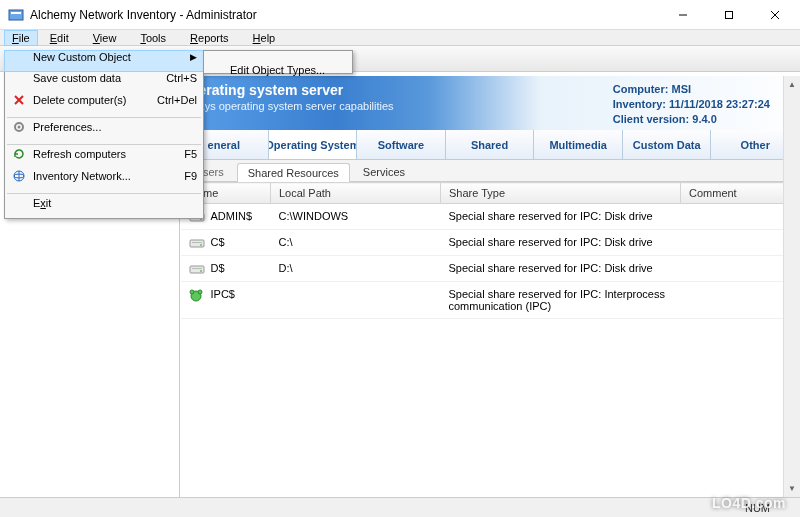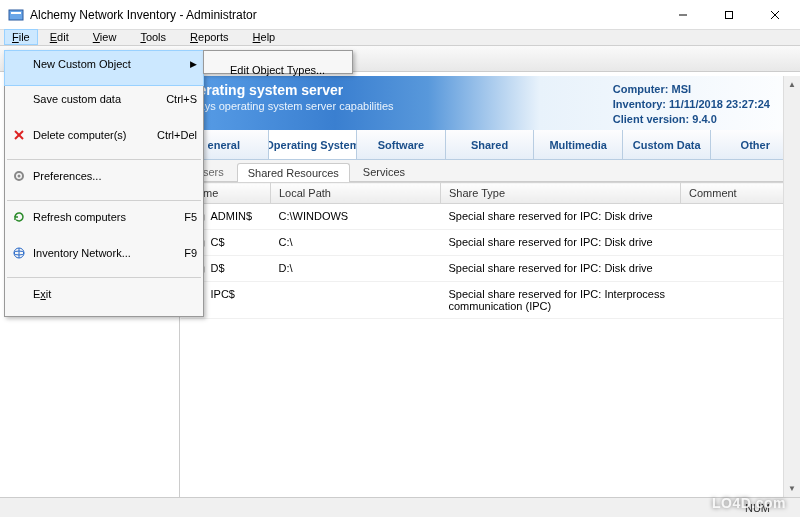--- a/index.html
+++ b/index.html
@@ -6,31 +6,31 @@
 body { font-family: "Segoe UI", Tahoma, sans-serif; font-size: 11px; background: #fff; width: 800px; height: 517px; overflow: hidden; position: relative; }
 
 
 .titlebar { height: 30px; background: #fff; border-bottom: 1px solid #ddd; display: flex; align-items: center; padding: 0 2px 0 8px; }
 .titlebar .appicon { width: 16px; height: 16px; margin-right: 6px; }
 .titlebar .title { flex: 1; font-size: 12px; color: #000; }
 .titlebar .winbtns { display: flex; }
 .titlebar .winbtn { width: 46px; height: 30px; display: flex; align-items: center; justify-content: center; color: #000; }
 
 
-.menubar { height: 16px; background: #f0f0f0; display: flex; align-items: flex-end; padding: 0 4px; border-bottom: 1px solid #d0d0d0; }
+.menubar { height: 16px; background: #f0f0f0; display: flex; align-items: center; padding: 0 4px; border-bottom: 1px solid #d0d0d0; }
 .menubar .menuitem { padding: 2px 12px; display: flex; align-items: center; font-size: 11px; }
 .menubar .menuitem.open { background: #cce8ff; border: 1px solid #99d1ff; padding: 1px 7px; }
 .menubar .menuitem .ul { text-decoration: underline; }
 
 
 .toolbar { height: 26px; background: linear-gradient(#fafafa,#e8e8e8); border-bottom: 1px solid #ccc; display:flex; align-items:center; gap:4px; padding:0 6px;}
 
 
 .dropdown { position: absolute; left: 4px; top: 50px; width: 200px; background: #f7f7f7; border: 1px solid #999; box-shadow: 2px 2px 4px rgba(0,0,0,.25); z-index: 100; }
-.dropdown .ddrow { display: flex; align-items: center; height: 36px; padding: 0 6px 8px 4px; font-size: 11px; position: relative; }
+.dropdown .ddrow { display: flex; align-items: center; height: 22px; padding: 0 6px 8px 4px; font-size: 11px; position: relative; }
 .dropdown .ddrow.highlight { background: #cce8ff; border: 1px solid #99d1ff; margin: -1px; }
 .dropdown .ddicon { width: 20px; height: 16px; display: flex; align-items: center; justify-content: center; margin-right: 4px; }
 .dropdown .ddlabel { flex: 1; }
 .dropdown .ddshort { color: #000; font-size: 11px; }
 .dropdown .ddarrow { font-size: 9px; margin-left: 4px; }
 .dropdown .ddsep { height: 1px; background: #d0d0d0; margin: 2px 2px; }
 
 
 .submenu { position: absolute; left: 203px; top: 50px; width: 150px; background: #f7f7f7; border: 1px solid #999; box-shadow: 2px 2px 4px rgba(0,0,0,.25); z-index: 101; }
 .submenu .ddrow { height: 22px; padding: 16px 8px 0 26px; display:flex; align-items:center; font-size:11px; }

